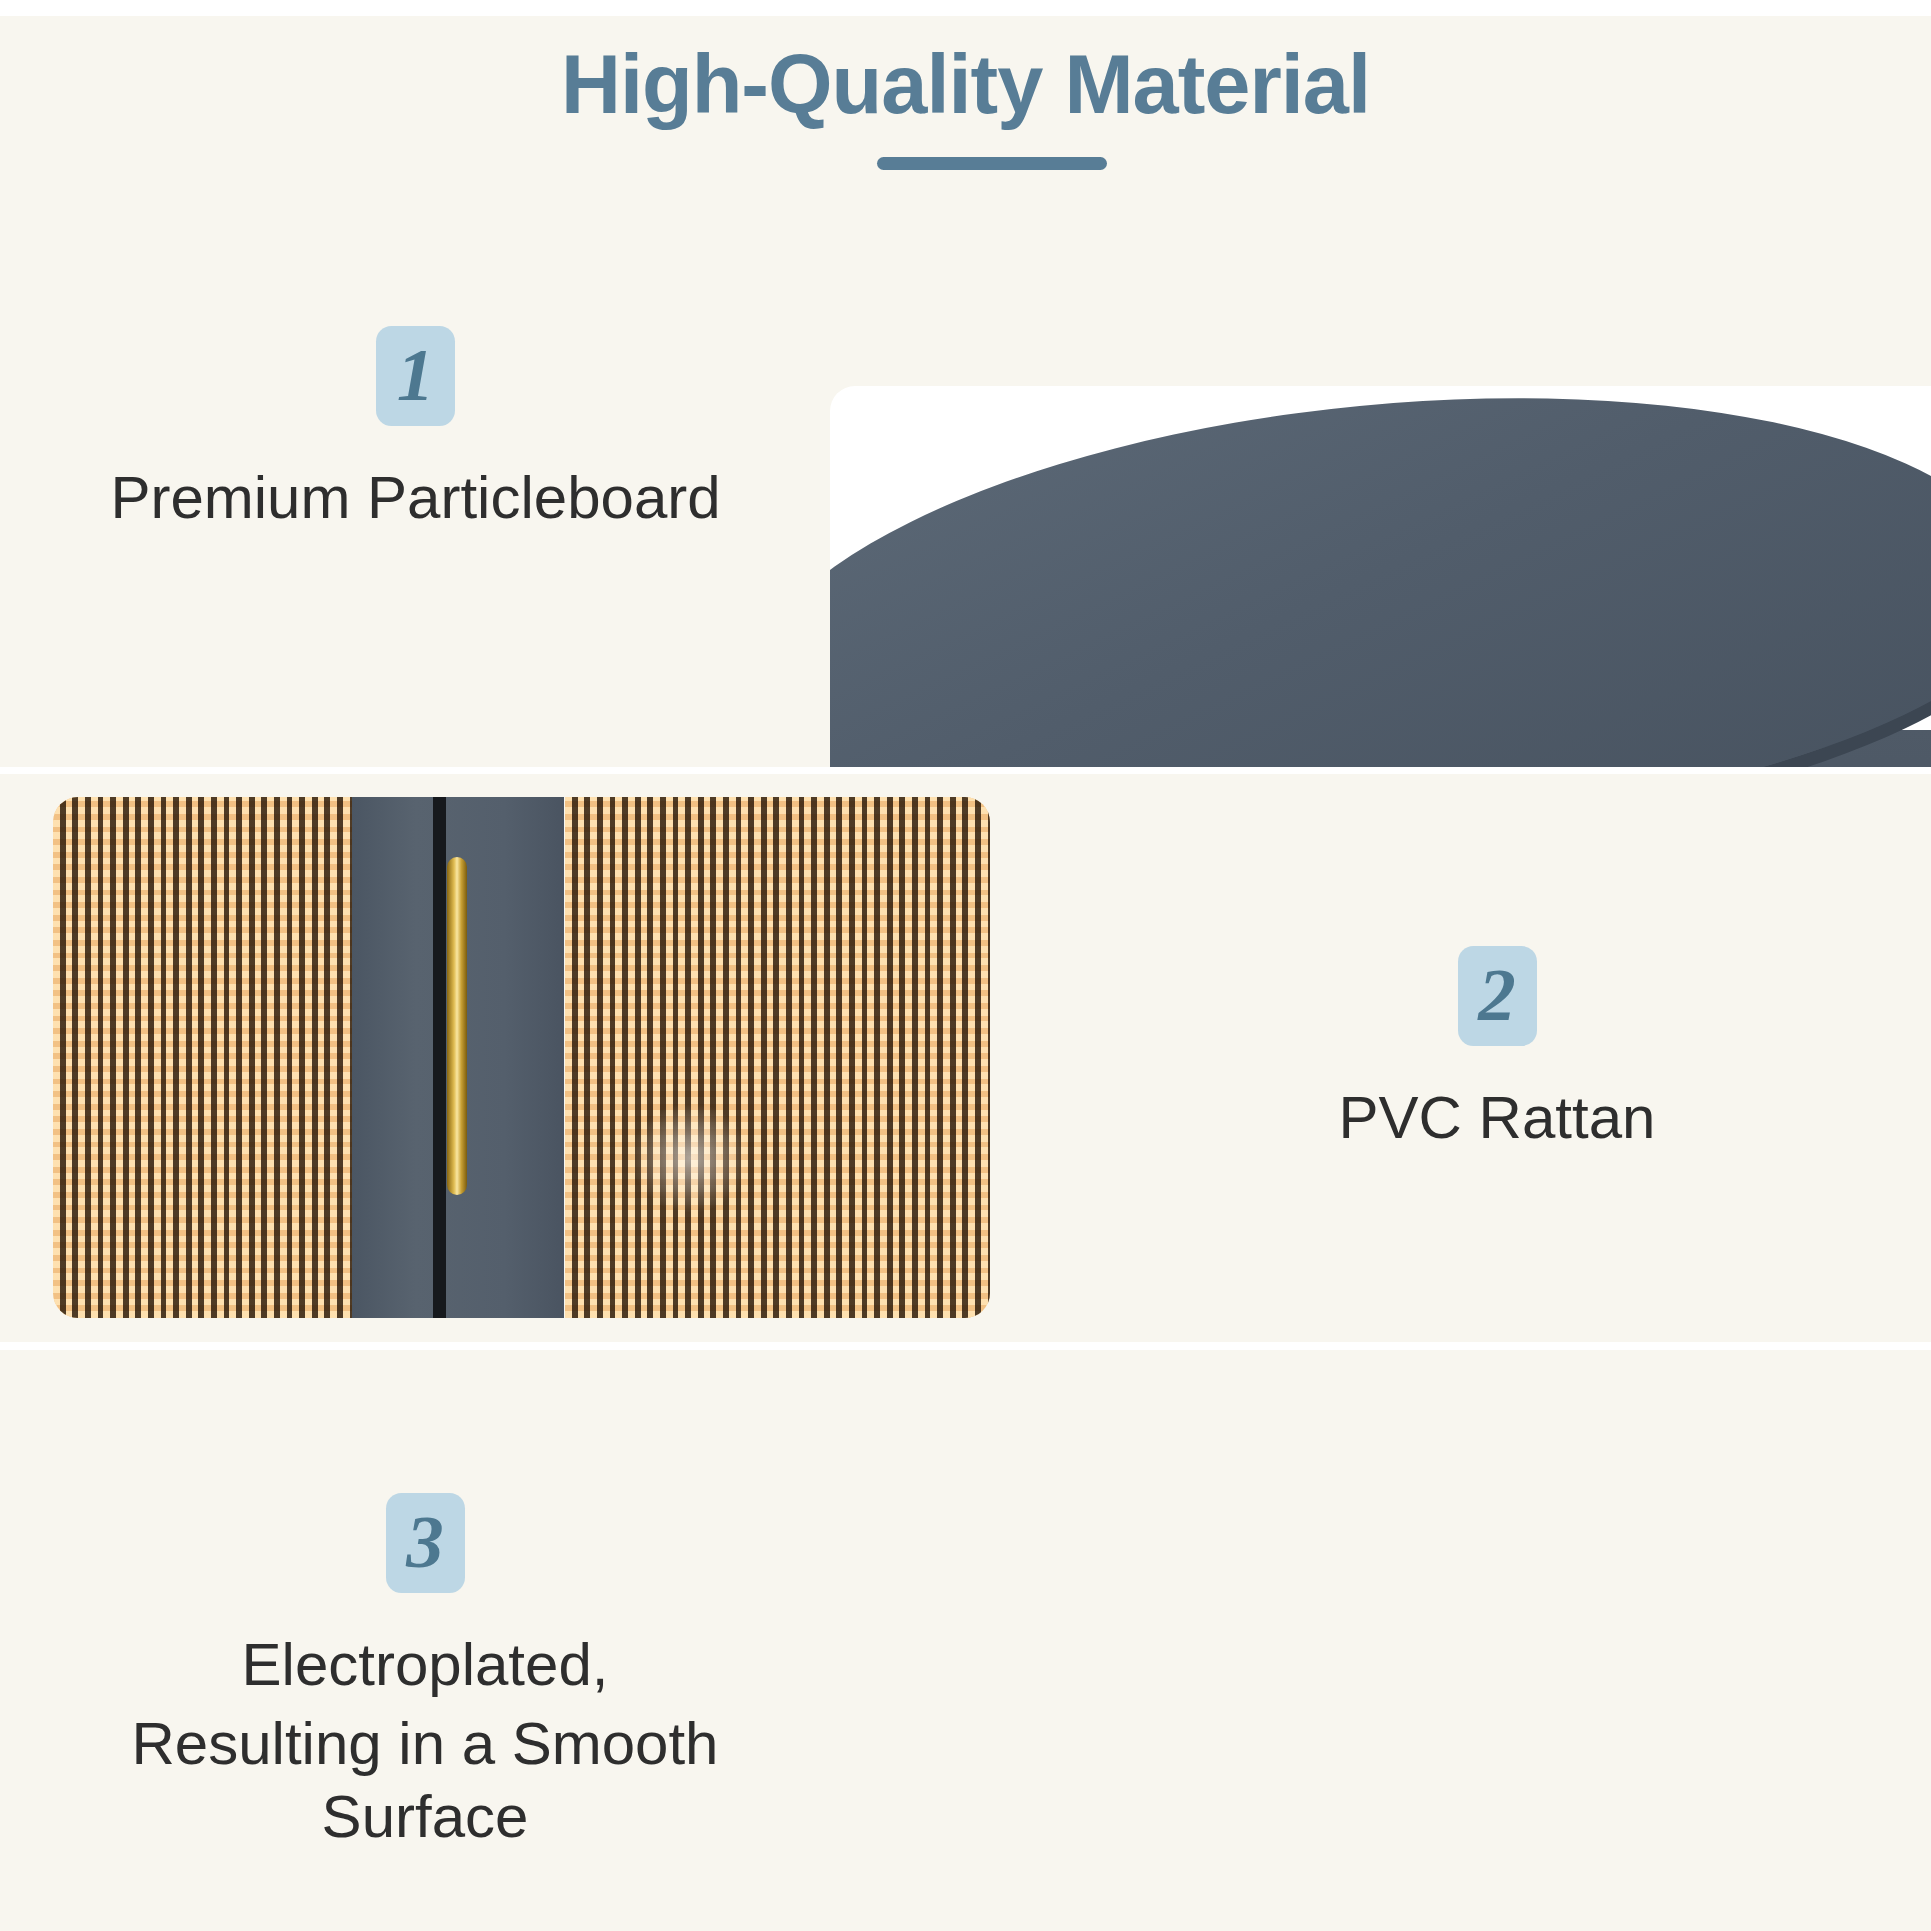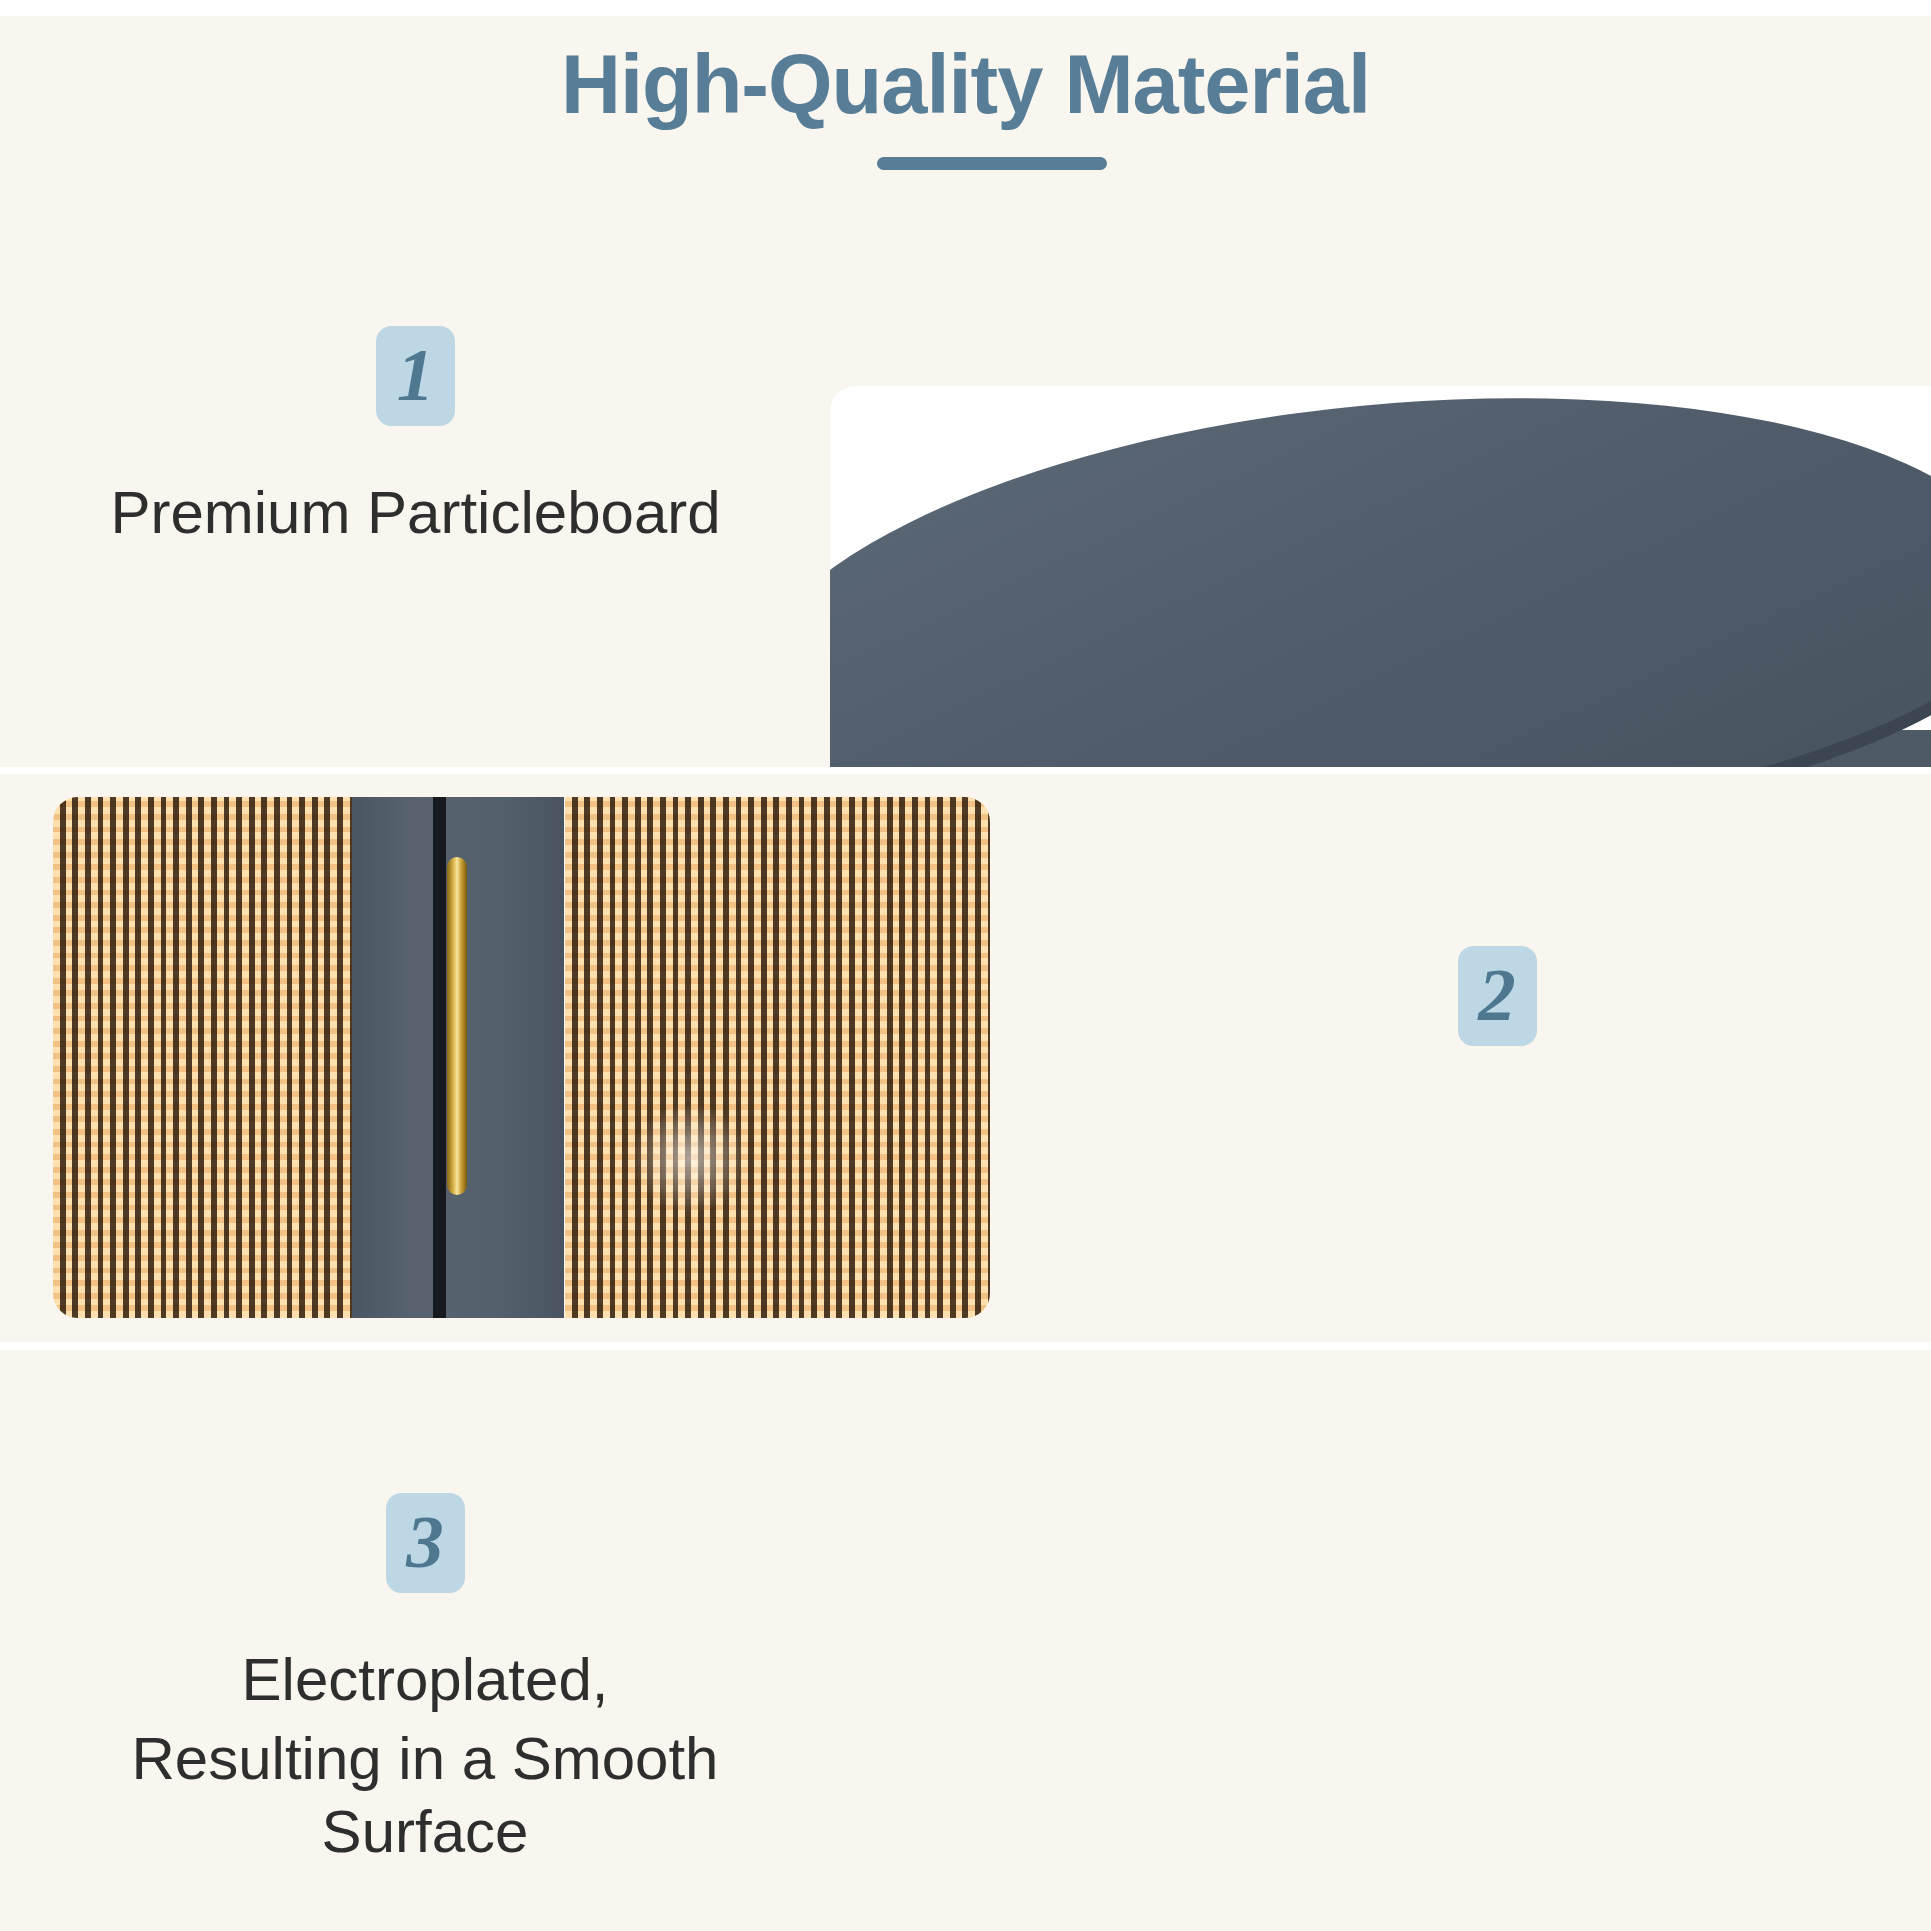--- a/index.html
+++ b/index.html
@@ -44,21 +44,21 @@
     display:flex;align-items:center;justify-content:center;
     margin:0 auto;
   }
   .badge span{
     font-family:"Liberation Serif","DejaVu Serif",serif;
     font-style:italic;font-size:75px;font-weight:bold;
     color:#4d7890;line-height:1;
     transform:translateY(-1.9px);
   }
   .caption{
-    margin-top:50px;
+    margin-top:35px;
     font-size:60px;color:#2e2e2e;
     white-space:nowrap;line-height:1.22;
     font-family:"Liberation Sans","DejaVu Sans",sans-serif;
   }
   .caption.two{white-space:normal;}
 
   
   .photo{position:absolute;overflow:hidden;}
   .ph1{left:830px;top:193px;width:1101px;height:574px;border-top-left-radius:25px;}
   .ph2{left:53px;top:797px;width:937px;height:521px;border-radius:25px;}
@@ -165,20 +165,21 @@
   </div>
 
   <div class="divider" style="top:767px;"></div>
 
   <div class="panel panel-2">
 
     <div class="txtblock" style="left:1188px;top:172px;width:618px;">
       <div class="badge">
         <span>2</span>
       </div>
+      <div class="caption">PVC Rattan</div>
     </div>
   </div>
 
   <div class="photo ph2">
     <div class="rattan r-left"></div>
     <div class="rattan r-right"></div>
     <div class="door">
       <div class="seam"></div>
       <div class="handle"></div>
     </div>

